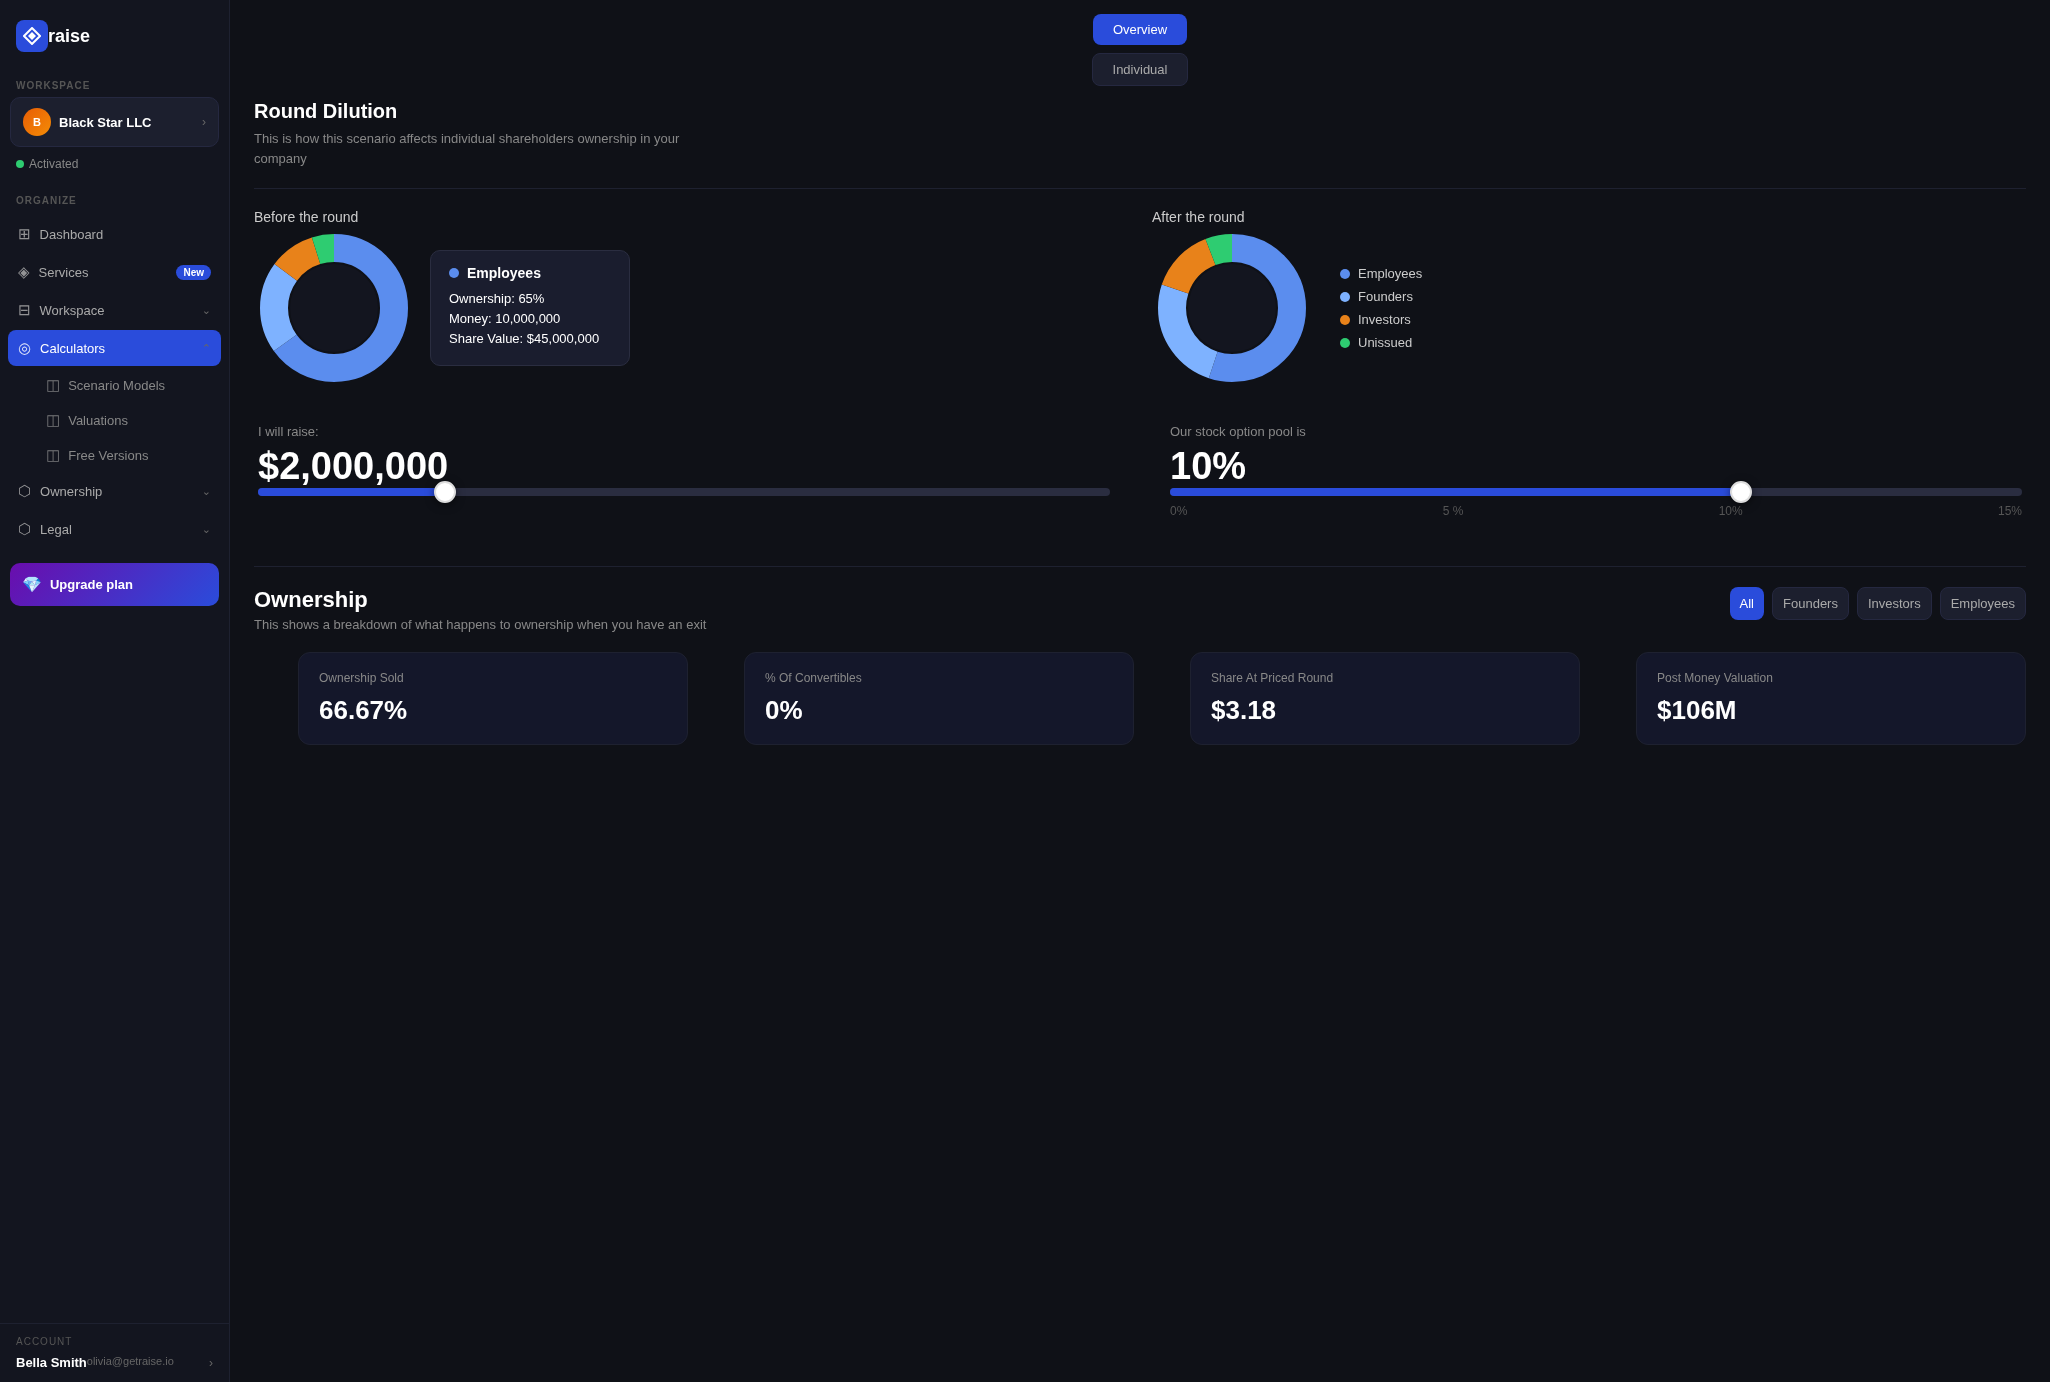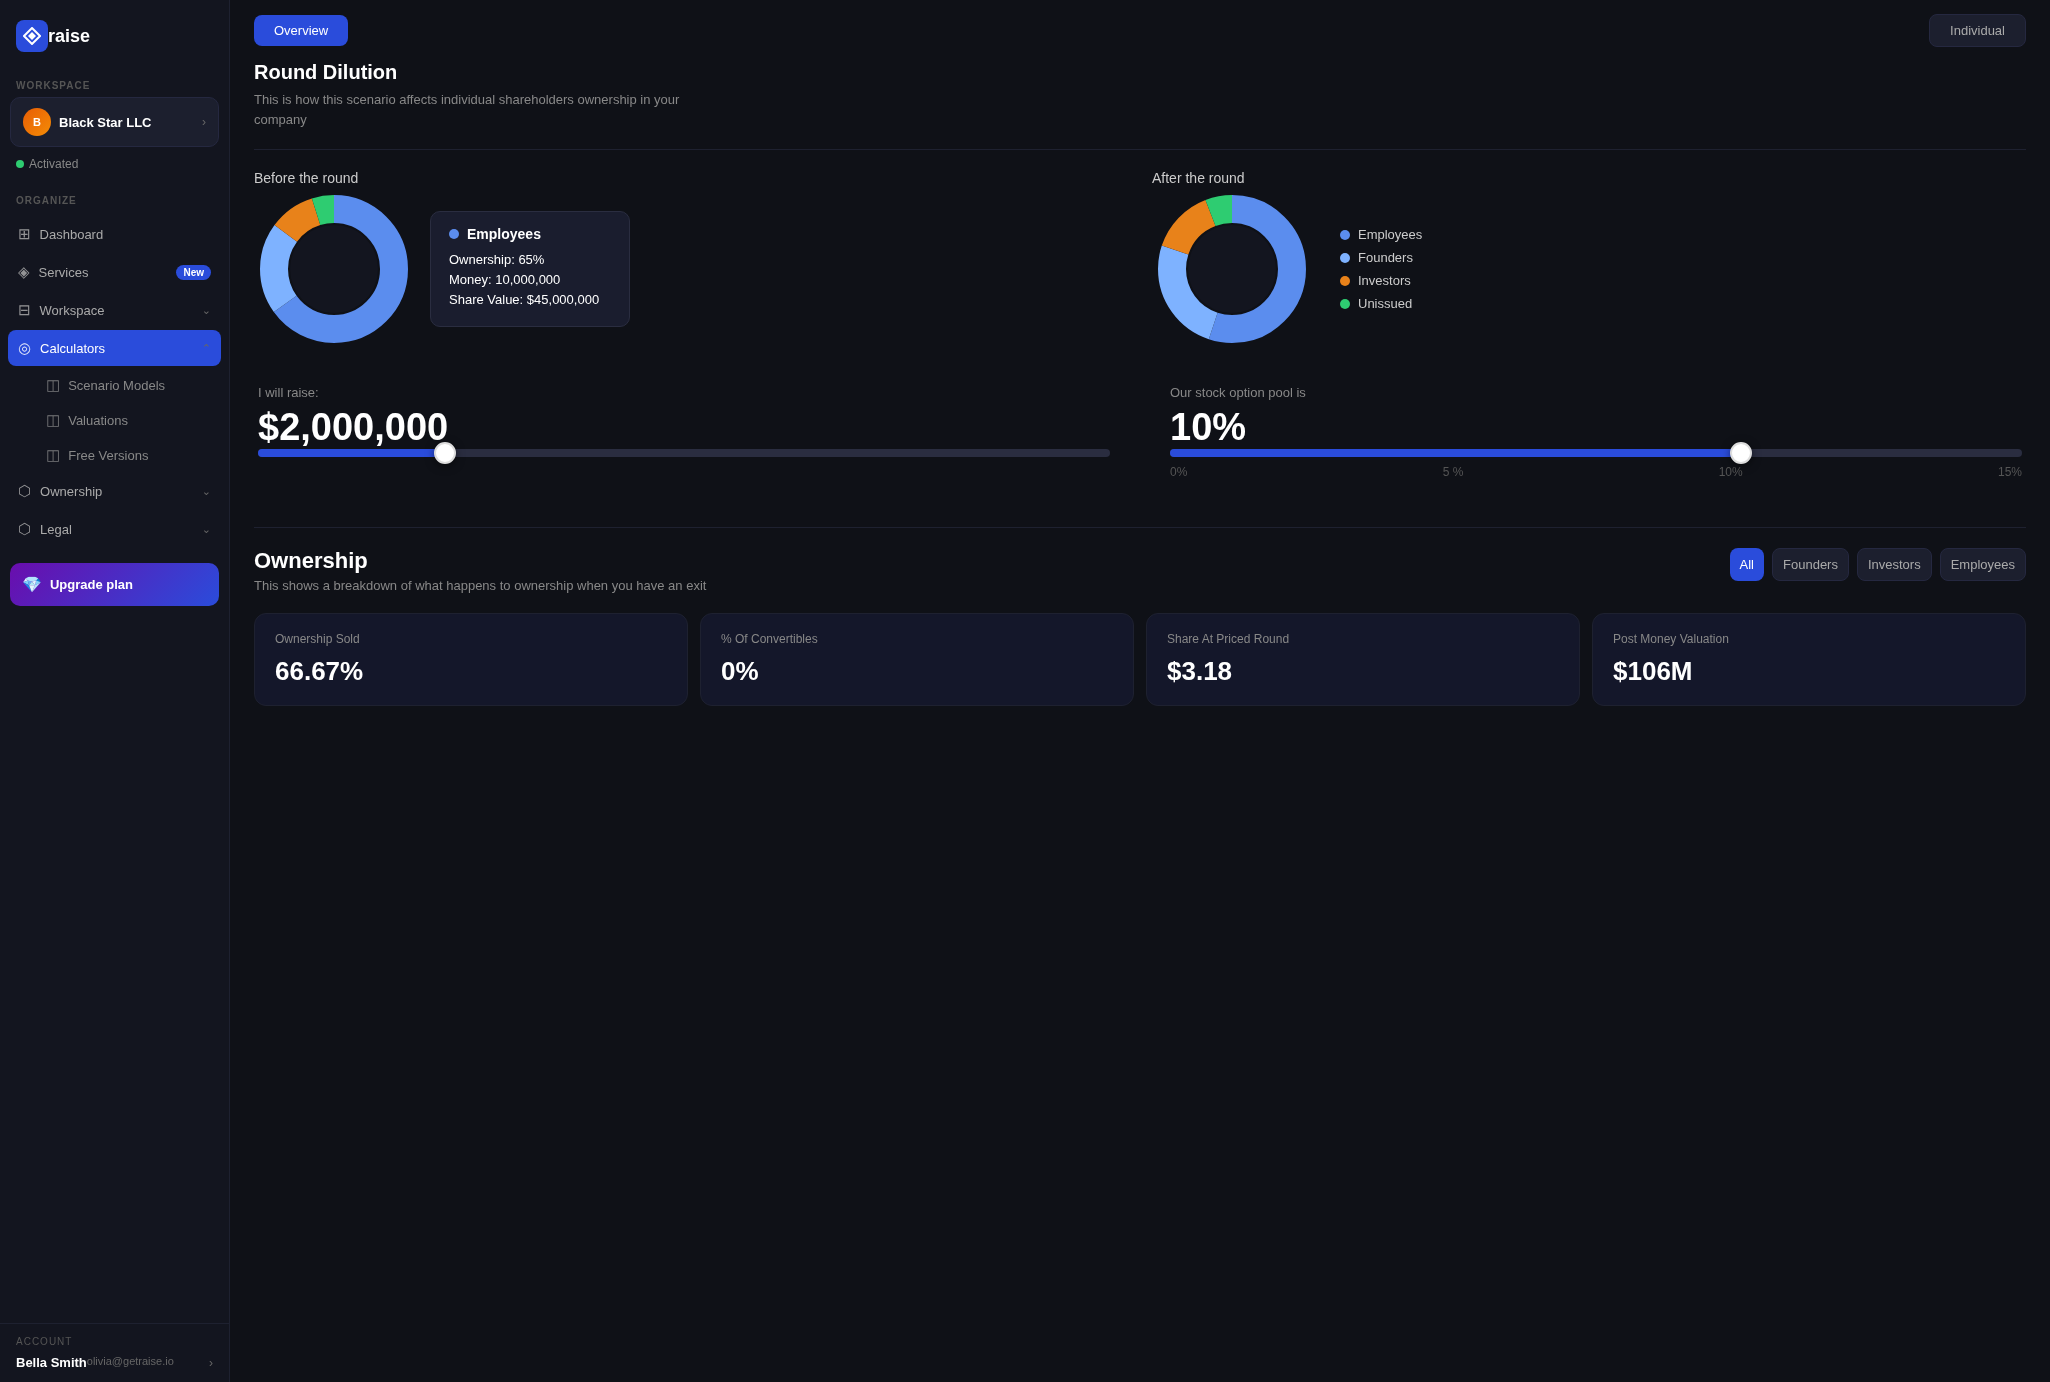--- a/index.html
+++ b/index.html
@@ -126,23 +126,24 @@
     
     .main {
       flex: 1;
       overflow-y: auto;
       background: #0f1117;
       padding: 0;
     }
 
     
     .top-bar {
-      display: flex; align-items: center; justify-content: space-between;
+      display: flex; align-items: center; justify-content: flex-start;
       padding: 14px 24px;
       gap: 8px;
+      flex-direction: column;
     }
     .tab-btn {
       padding: 8px 20px;
       border-radius: 8px;
       border: none;
       cursor: pointer;
       font-size: 13px;
       font-weight: 500;
     }
     .tab-btn.active { background: #2a4cdb; color: #fff; }
@@ -276,20 +277,21 @@
     .cards-row {
       display: grid;
       grid-template-columns: repeat(4, 1fr);
       gap: 12px;
     }
     .stat-card {
       background: #14172a;
       border: 1px solid #1e2130;
       border-radius: 12px;
       padding: 18px 20px;
+      margin-left: 44px;
     }
     .stat-card-label {
       font-size: 12px;
       color: #888;
       margin-bottom: 10px;
     }
     .stat-card-value {
       font-size: 26px;
       font-weight: 700;
       color: #fff;

